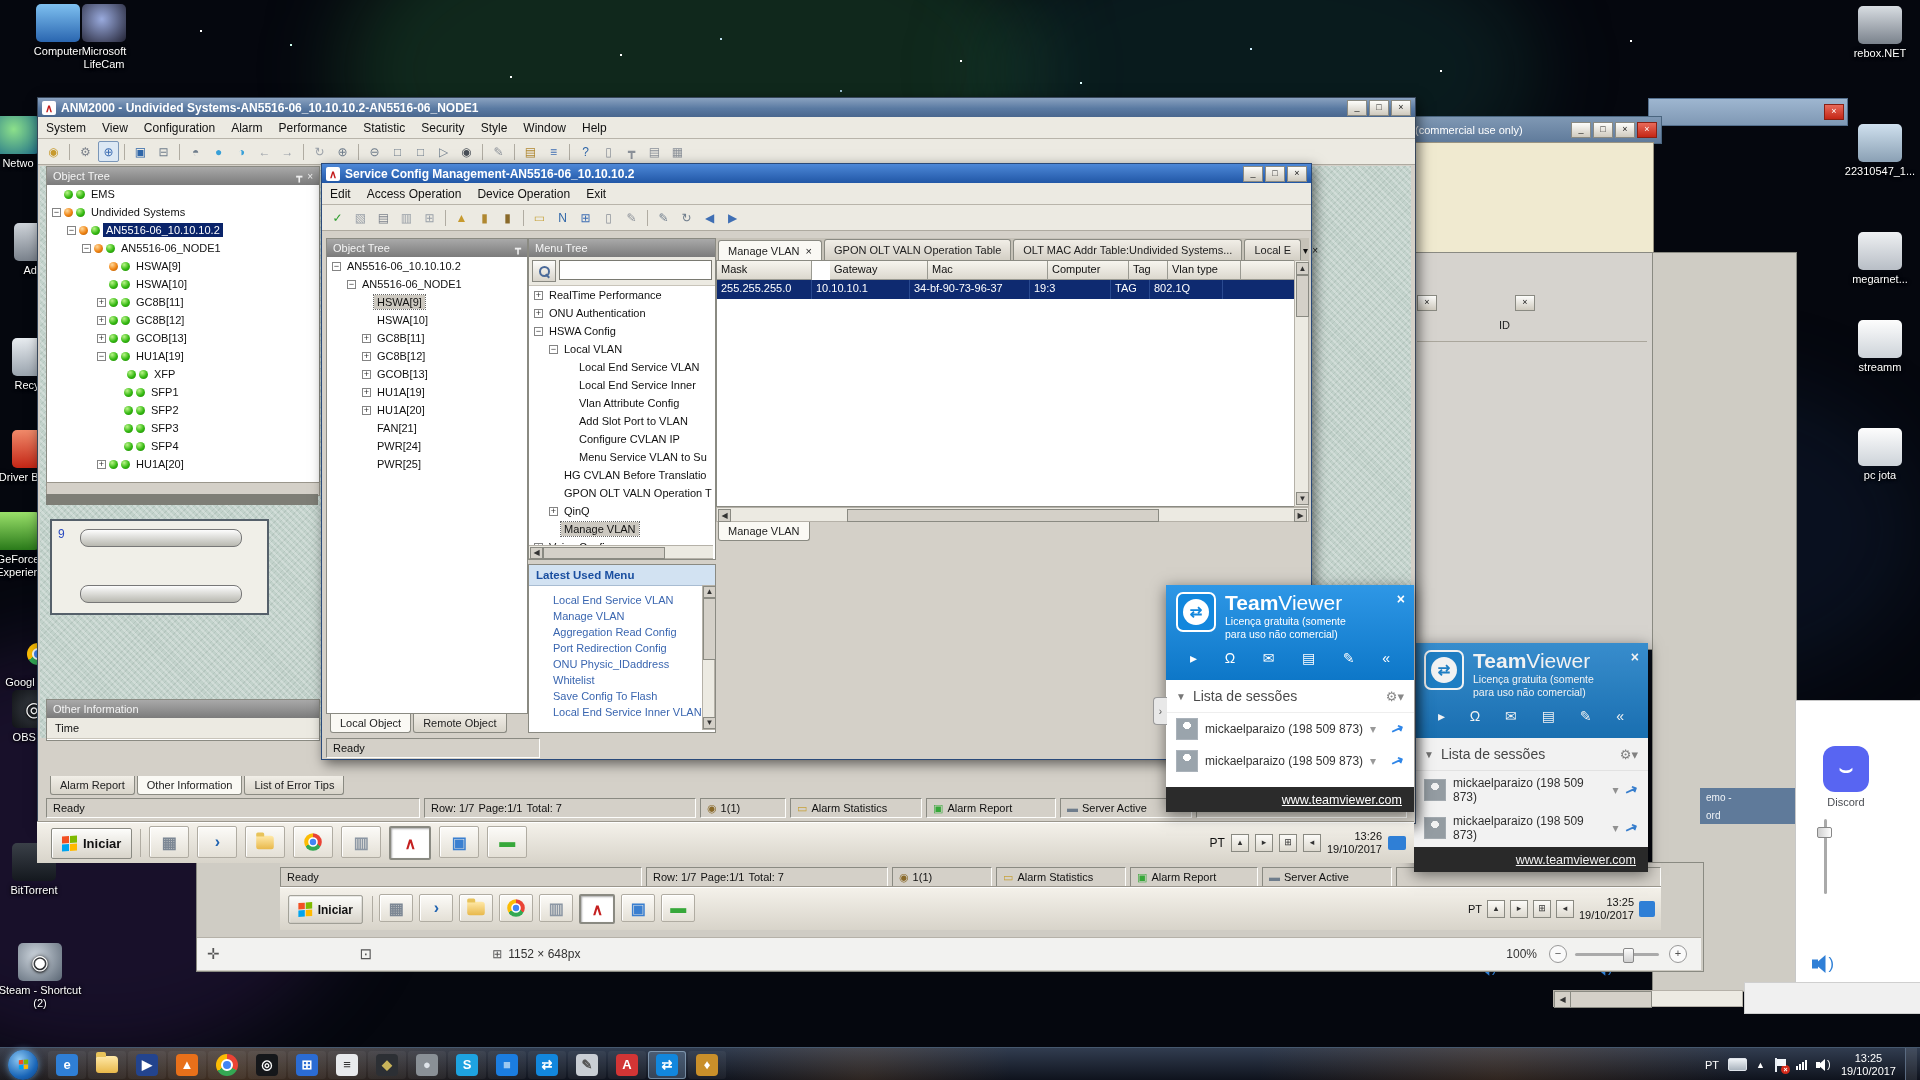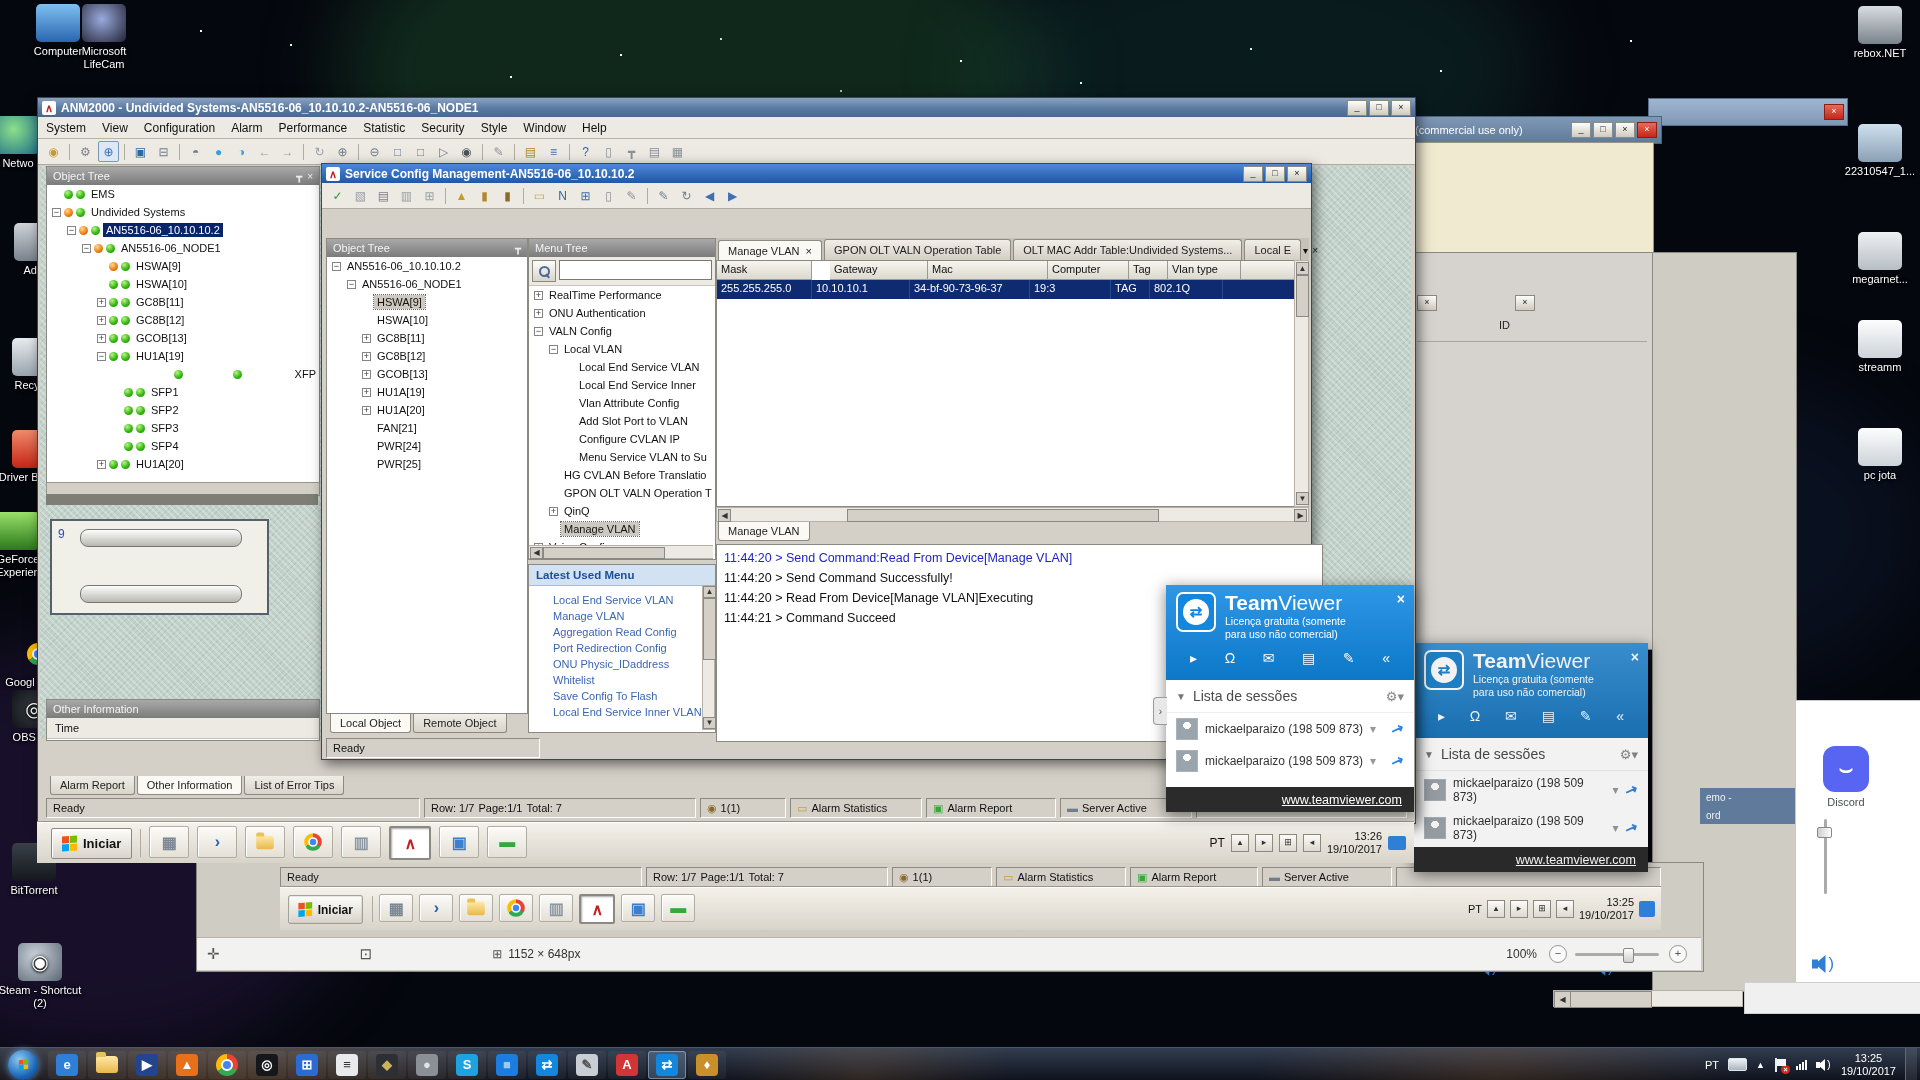--- a/index.html
+++ b/index.html
@@ -522,21 +522,21 @@
             <div class="led g"></div>
             <div class="led g"></div>
             <span class="tlabel">GCOB[13]</span>
           </div>
           <div class="trow" style="padding-left: 50px;">
             <div class="exp">−</div>
             <div class="led g"></div>
             <div class="led g"></div>
             <span class="tlabel">HU1A[19]</span>
           </div>
-          <div class="trow" style="padding-left: 68px; justify-content: space-between;">
+          <div class="trow" style="padding-left: 68px;">
             <div class="exp hid"></div>
             <div class="led g"></div>
             <div class="led g"></div>
             <span class="tlabel">XFP</span>
           </div>
           <div class="trow" style="padding-left: 65px;">
             <div class="exp hid"></div>
             <div class="led g"></div>
             <div class="led g"></div>
             <span class="tlabel">SFP1</span>
@@ -619,20 +619,26 @@
   <div class="cwin" style="left:321px;top:163px;width:989px;height:595px;border-color:#2a4a7a;">
     <div class="tbar tb-svc">
       <div class="appico">∧</div>
       <span>Service Config Management-AN5516-06_10.10.10.2</span>
       <div class="wbtns">
         <div class="wbtn">_</div>
         <div class="wbtn">□</div>
         <div class="wbtn">×</div>
       </div>
     </div>
+    <div class="menubar" id="svc-menus">
+        <span>Edit</span>
+        <span>Access Operation</span>
+        <span>Device Operation</span>
+        <span>Exit</span>
+      </div>
     <div class="toolbar" id="svc-toolbar">
         <div class="tbi" style="color: rgb(47, 158, 47);">✓</div>
         <div class="tbi" style="color: rgb(154, 160, 168);">▧</div>
         <div class="tbi" style="color: rgb(125, 131, 140);">▤</div>
         <div class="tbi" style="color: rgb(154, 160, 168);">▥</div>
         <div class="tbi" style="color: rgb(154, 160, 168);">⊞</div>
         <div class="tsep"></div>
         <div class="tbi" style="color: rgb(199, 154, 46);">▲</div>
         <div class="tbi" style="color: rgb(176, 136, 48);">▮</div>
         <div class="tbi" style="color: rgb(138, 106, 42);">▮</div>
@@ -726,21 +732,21 @@
           <div class="trow" style="padding-left: 5px;">
             <div class="exp">+</div>
             <span class="tlabel">RealTime Performance</span>
           </div>
           <div class="trow" style="padding-left: 5px;">
             <div class="exp">+</div>
             <span class="tlabel">ONU Authentication</span>
           </div>
           <div class="trow" style="padding-left: 5px;">
             <div class="exp">−</div>
-            <span class="tlabel">VALN Config</span>
+            <span class="tlabel">HSWA Config</span>
           </div>
           <div class="trow" style="padding-left: 20px;">
             <div class="exp">−</div>
             <span class="tlabel">Local VLAN</span>
           </div>
           <div class="trow" style="padding-left: 35px;">
             <div class="exp hid"></div>
             <span class="tlabel">Local End Service VLAN</span>
           </div>
           <div class="trow" style="padding-left: 35px;">
@@ -845,26 +851,20 @@
     </div>
     <div class="sb" style="left:394px;top:343px;width:593px;height:15px;">
       <div class="sbarrow" style="left:1px;top:1px;width:11px;height:11px;line-height:11px;">◀</div>
       <div class="sbth" style="left:130px;top:1px;width:310px;height:11px;"></div>
       <div class="sbarrow" style="right:1px;top:1px;width:11px;height:11px;line-height:11px;">▶</div>
     </div>
     <div class="abs" style="left:396px;top:358px;display:flex;">
       <div class="btab active">Manage VLAN</div>
     </div>
 
-    <div class="log" style="left:394px;top:380px;width:591px;height:190px;" id="svc-log">
-        <div class="blue">11:44:20 &gt; Send Command:Read From Device[Manage VLAN]</div>
-        <div>11:44:20 &gt; Send Command Successfully!</div>
-        <div>11:44:20 &gt; Read From Device[Manage VLAN]Executing</div>
-        <div>11:44:21 &gt; Command Succeed</div>
-      </div>
 
     <div class="abs statusbar" style="left:4px;top:574px;width:981px;display:flex;gap:4px;">
       <div class="scell" style="width:200px;">Ready</div>
     </div>
   </div>
 
   <div class="rtb" style="left:37px;top:822px;width:1377px;height:40px;">
     <div class="rstart" style="margin-left:14px;">
         <span class="wflag">
           <i></i>

